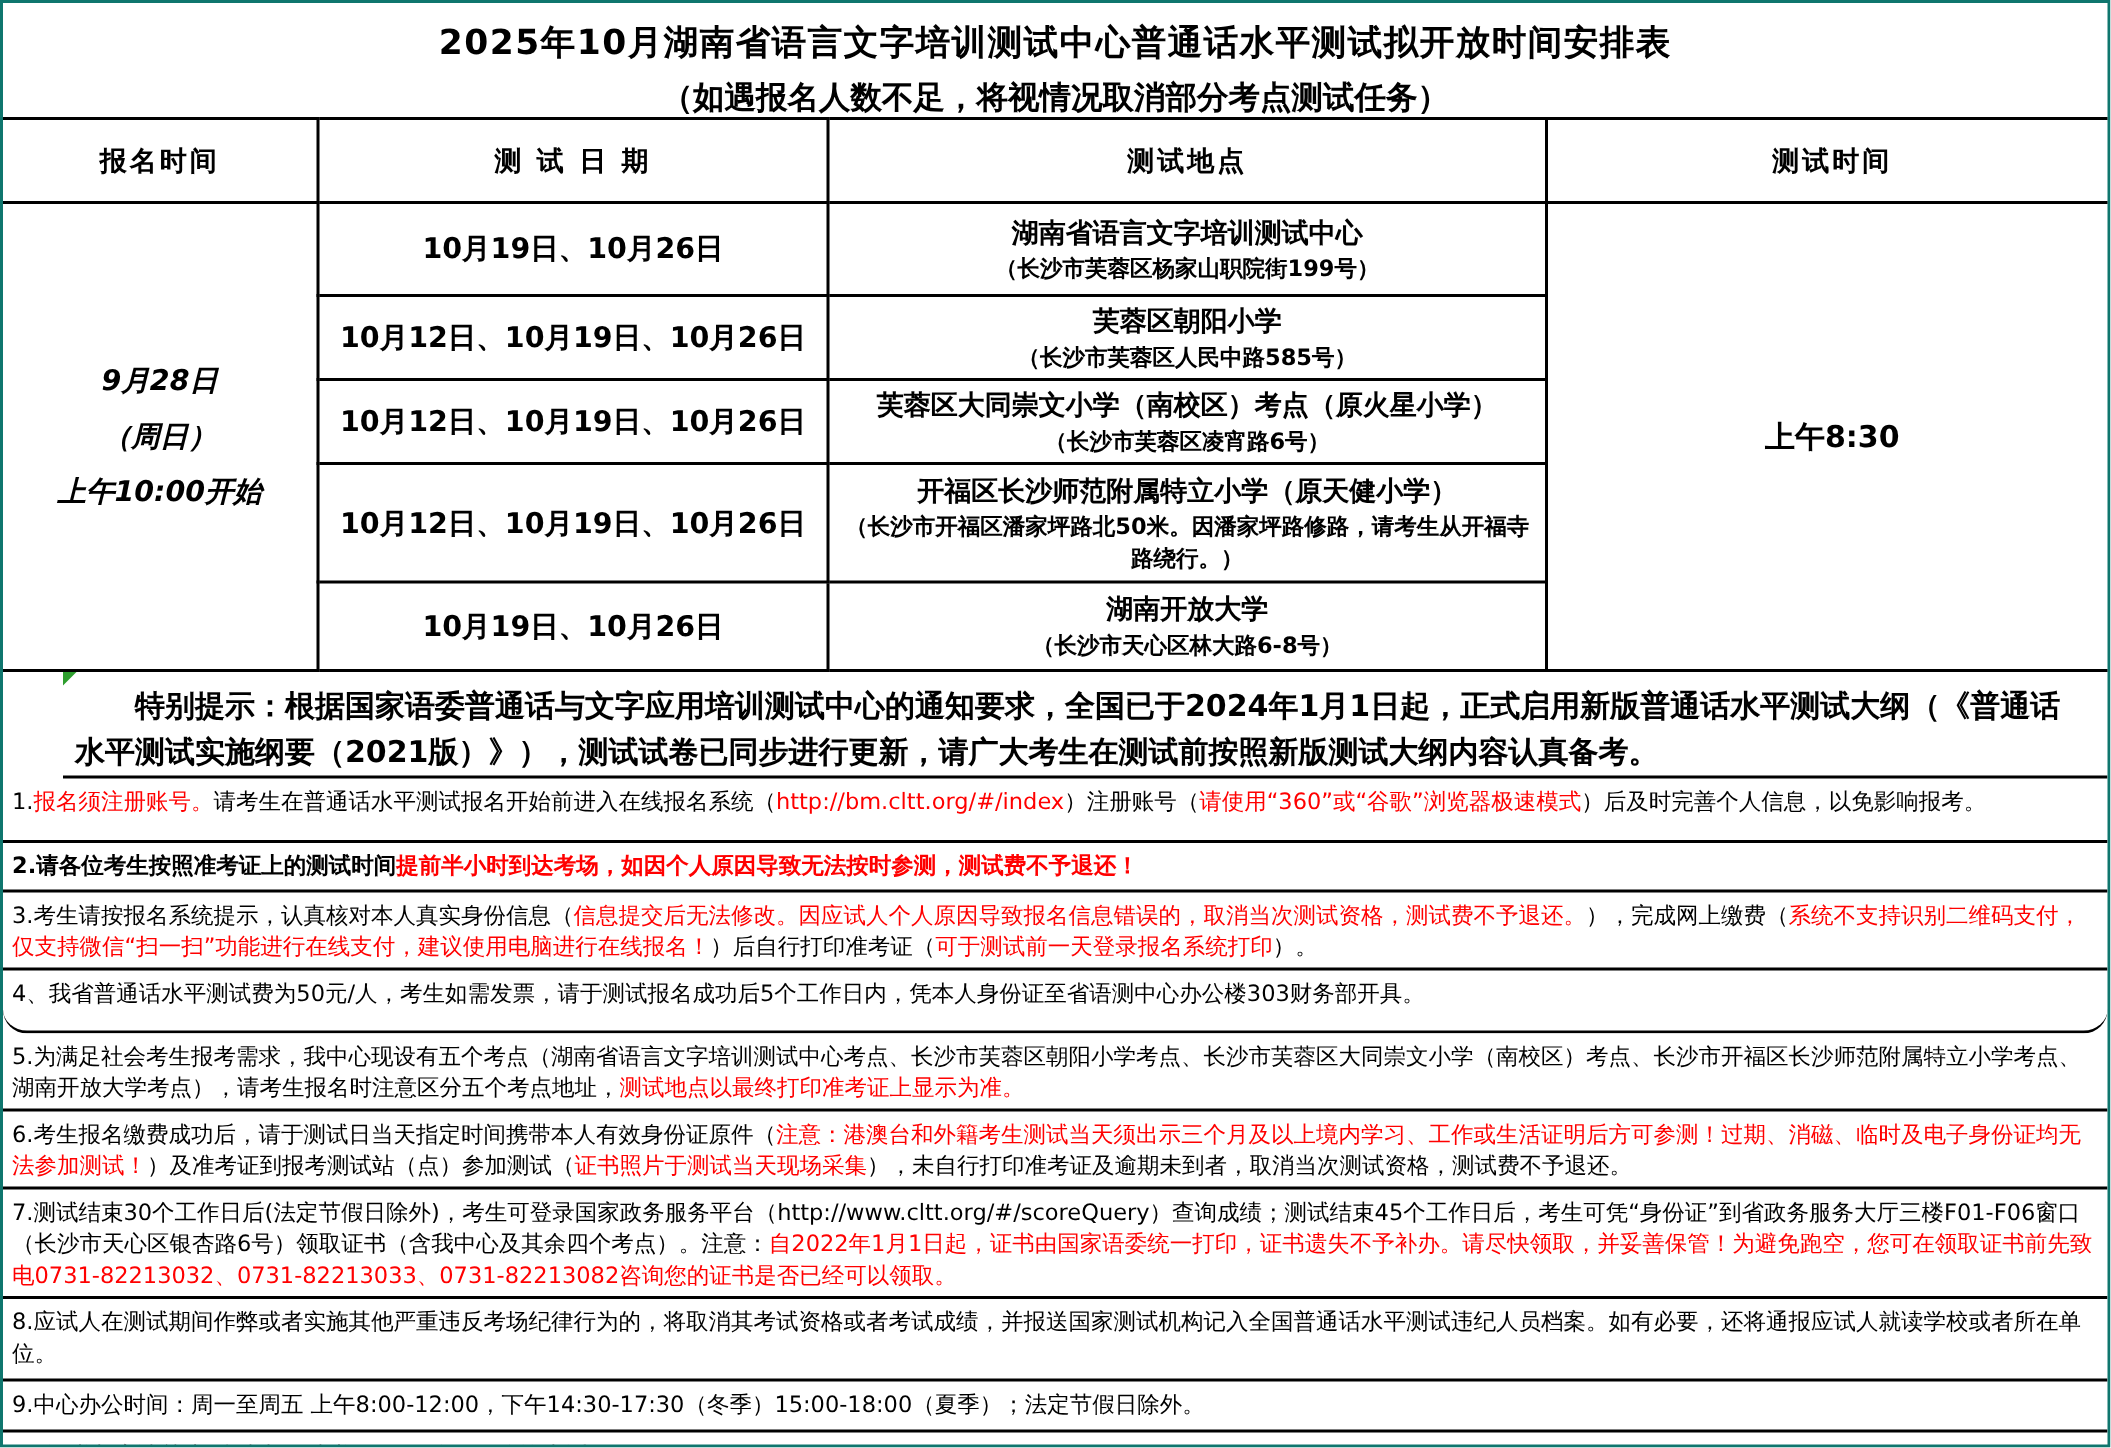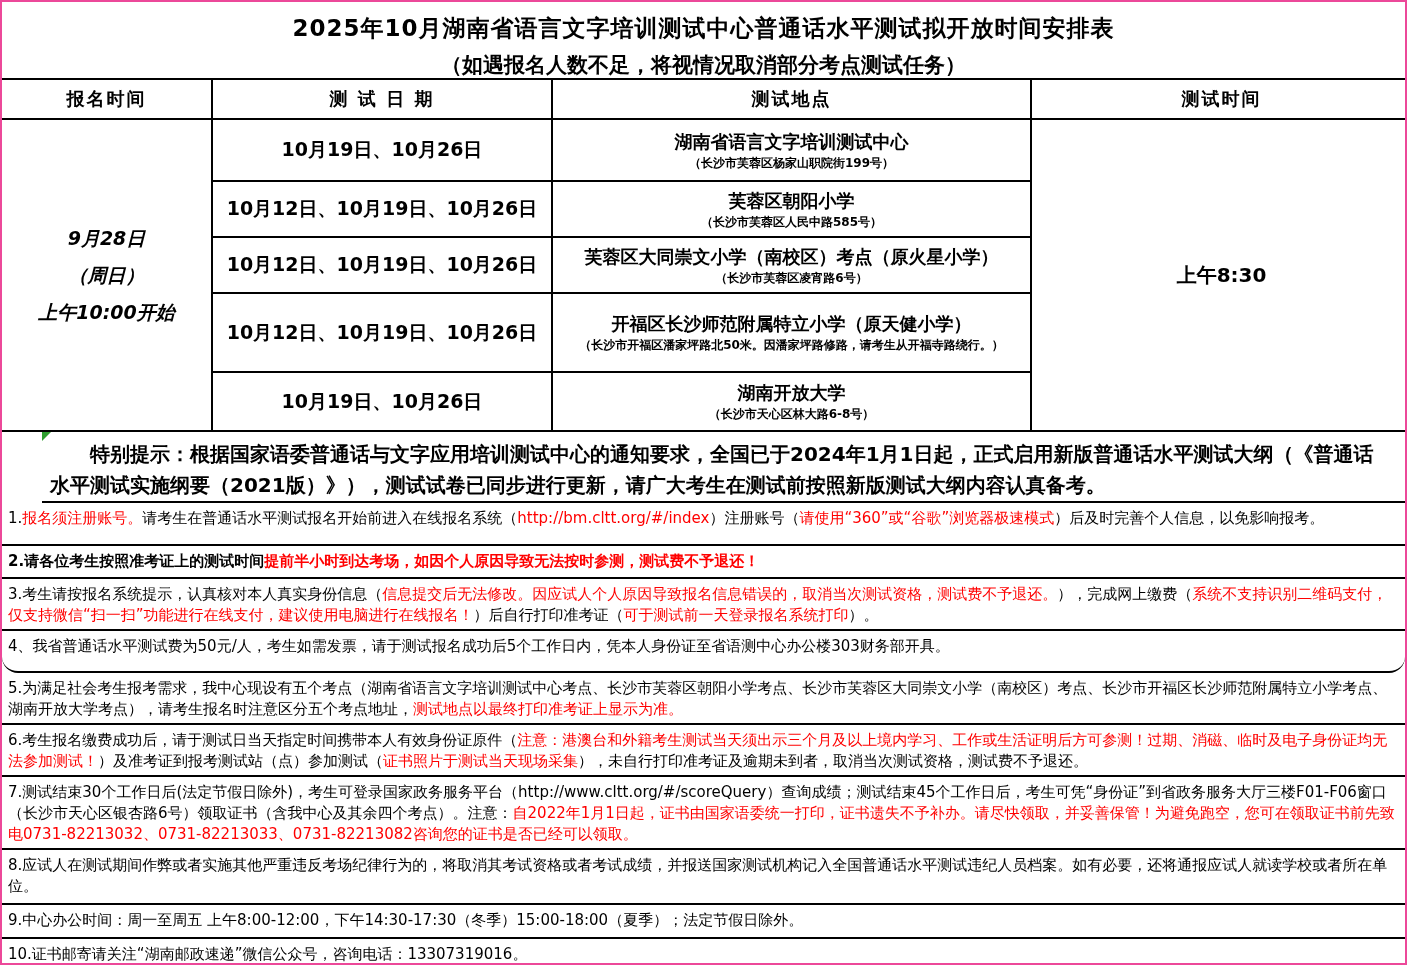--- a/index.html
+++ b/index.html
@@ -1,31 +1,31 @@
 <!DOCTYPE html>
 <html><head>
 <meta charset="utf-8">
 <style>
   * { margin:0; padding:0; box-sizing:border-box; }
   html,body { background:#fff; }
   body { font-family:"DejaVu Sans","Liberation Sans",sans-serif; color:#000; }
-  .page { width:1407px; height:965px; border:2px solid #ec4899; background:#fff; overflow:hidden; }
+  .page { width:1407px; height:965px; border:2px solid #0f766e; background:#fff; overflow:hidden; }
 
   .title-block { height:76px; text-align:center; padding-top:11px; }
   .title { font-size:23px; font-weight:bold; letter-spacing:1px; }
   .subtitle { font-size:21px; font-weight:bold; margin-top:7px; }
 
   table.schedule { width:1407px; border-collapse:collapse; table-layout:fixed; margin-left:-2px; }
   table.schedule th, table.schedule td { border:2px solid #000; text-align:center; vertical-align:middle; padding:2px 6px; }
-  table.schedule th { height:40px; font-size:18px; font-weight:bold; letter-spacing:2px; }
+  table.schedule th { height:56px; font-size:18px; font-weight:bold; letter-spacing:2px; }
   .col-reg { width:211px; } .col-dates { width:340px; } .col-loc { width:479px; } .col-time { width:381px; }
   .reg-cell { font-size:19px; font-weight:bold; line-height:37px;font-style:italic; }
   .dates-cell { font-size:19px; font-weight:bold; }
   .loc-name { font-size:18px; font-weight:bold; line-height:1.45; }
-  .loc-addr { font-size:12px; font-weight:bold; line-height:1.35; }
+  .loc-addr { font-size:15px; font-weight:bold; line-height:1.35; }
   .time-cell { font-size:20px; font-weight:bold; }
 
   .special-notice { position:relative; min-height:67px; border-bottom:2px solid #000; padding:7px 12px 0 8px; font-size:20px; font-weight:bold; line-height:31px; text-indent:2em;margin-left:40px; }
   .corner-marker { position:absolute; top:0; left:0; width:0; height:0; border-top:9px solid #2e9e2e; border-right:9px solid transparent; }
 
   .note { border-bottom:2px solid #000; padding:5px 8px 3px 6px; font-size:15px; line-height:21px; }
   .note:last-child { border-bottom:none; }
   .red { color:#ff0000; }
 </style>
 </head>

